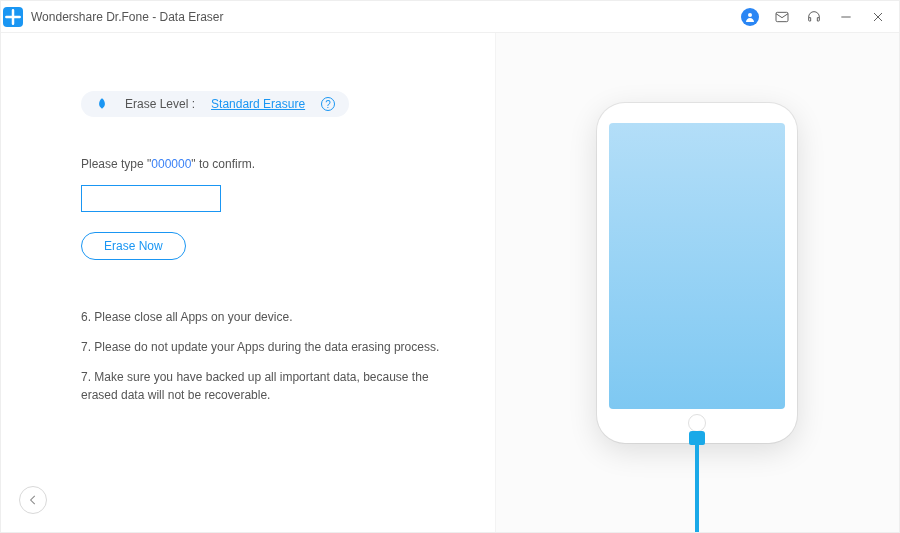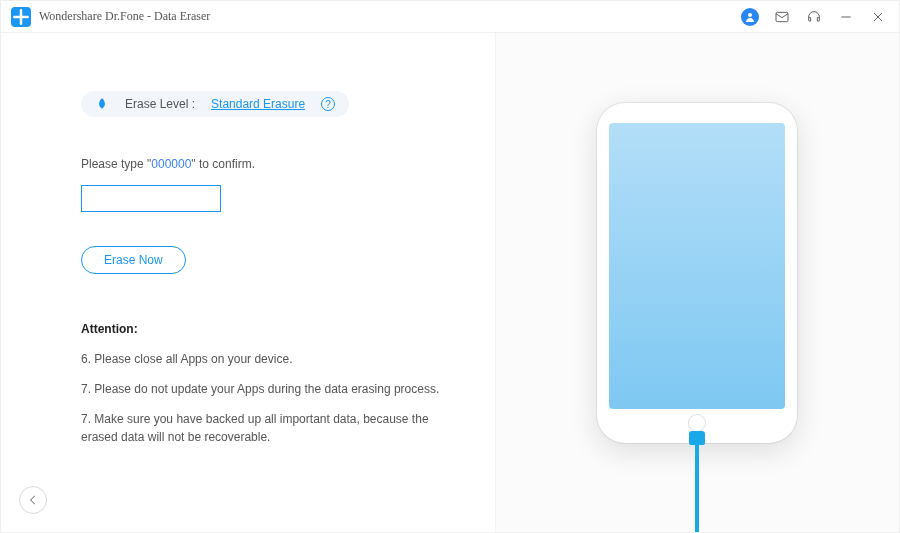--- a/index.html
+++ b/index.html
@@ -11,23 +11,22 @@
   font-size: 13px;
   position: relative;
   border: 1px solid #eee;
   overflow: hidden;
 }
 
 
 .titlebar {
   height: 32px;
   display: flex; align-items: center; justify-content: space-between;
-  padding: 0 12px 0 10px;
+  padding: 0 12px 0 2px;
   border-bottom: 1px solid #f0f0f0;
-  font-family: Liberation Serif, serif;
 }
 .title-left { display: flex; align-items: center; gap: 8px; }
 .app-logo {
   width: 20px; height: 20px; border-radius: 4px;
   background: #1a96f3;
   display: flex; align-items: center; justify-content: center;
   color: #fff; font-weight: bold; font-size: 14px;
 }
 .app-title { font-size: 12px; color: #555; }
 .title-right { display: flex; align-items: center; gap: 14px; }
@@ -59,21 +58,21 @@
 .code { color:#3b82f6; }
 .confirm-input {
   margin-top:14px;
   width:140px; height:27px;
   border:1px solid #1a96f3;
   padding: 4px 8px;
   font-size:13px;
   outline:none;
 }
 .erase-btn {
-  margin-top:34px;
+  margin-top:20px;
   display:inline-block;
   border:1px solid #1a96f3;
   color:#1a96f3;
   background:#fff;
   border-radius:16px;
   padding: 6px 22px;
   font-size:12px;
   cursor:pointer;
 }
 
@@ -179,21 +178,20 @@
       <div class="instruction">
         <span>Please type "</span><span class="code">000000</span><span>" to confirm.</span>
       </div>
       <input type="text" class="confirm-input" autofocus="" value="" style="">
       <div>
         <button class="erase-btn">Erase Now</button>
       </div>
     </div>
 
     <div class="attention">
-      <h4>Attention:</h4>
       <p>6. Please close all Apps on your device.</p>
       <p>7. Please do not update your Apps during the data erasing process.</p>
       <p>7. Make sure you have backed up all important data, because the erased data will not be recoverable.</p>
     </div>
   </div>
 
   <div class="right">
     <div class="phone">
       <div class="phone-screen"></div>
       <div class="phone-home"></div>

